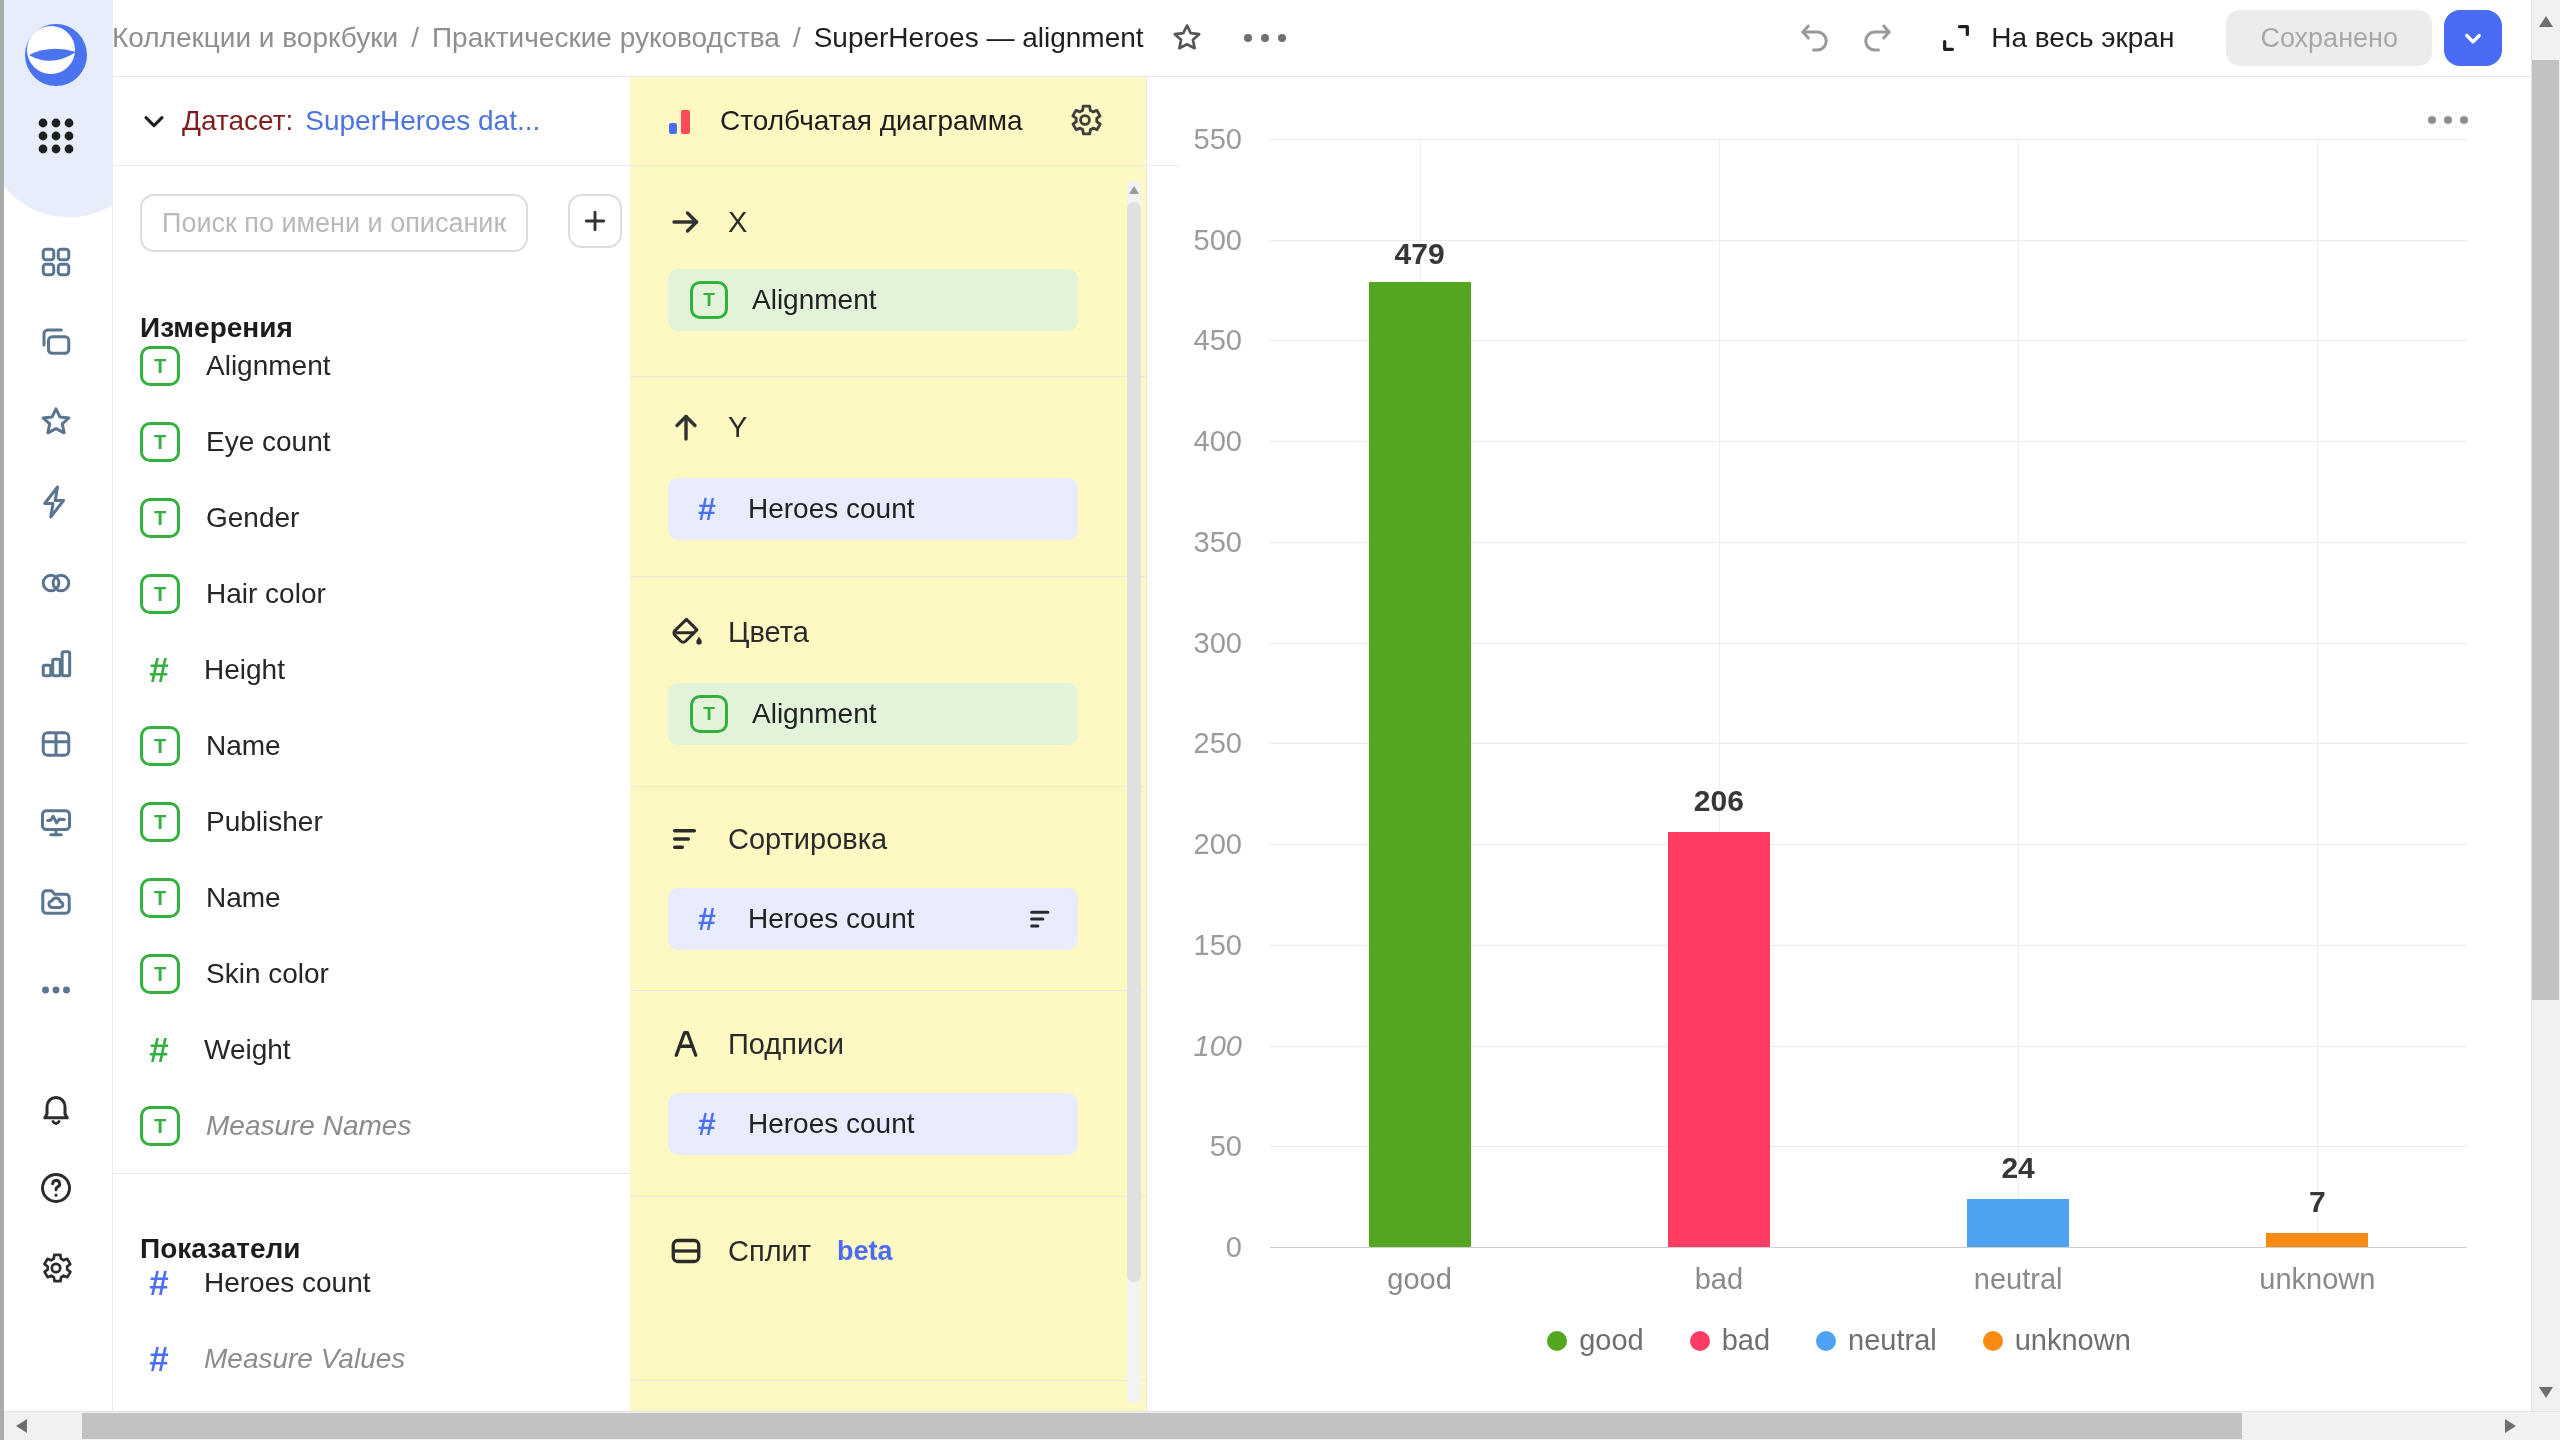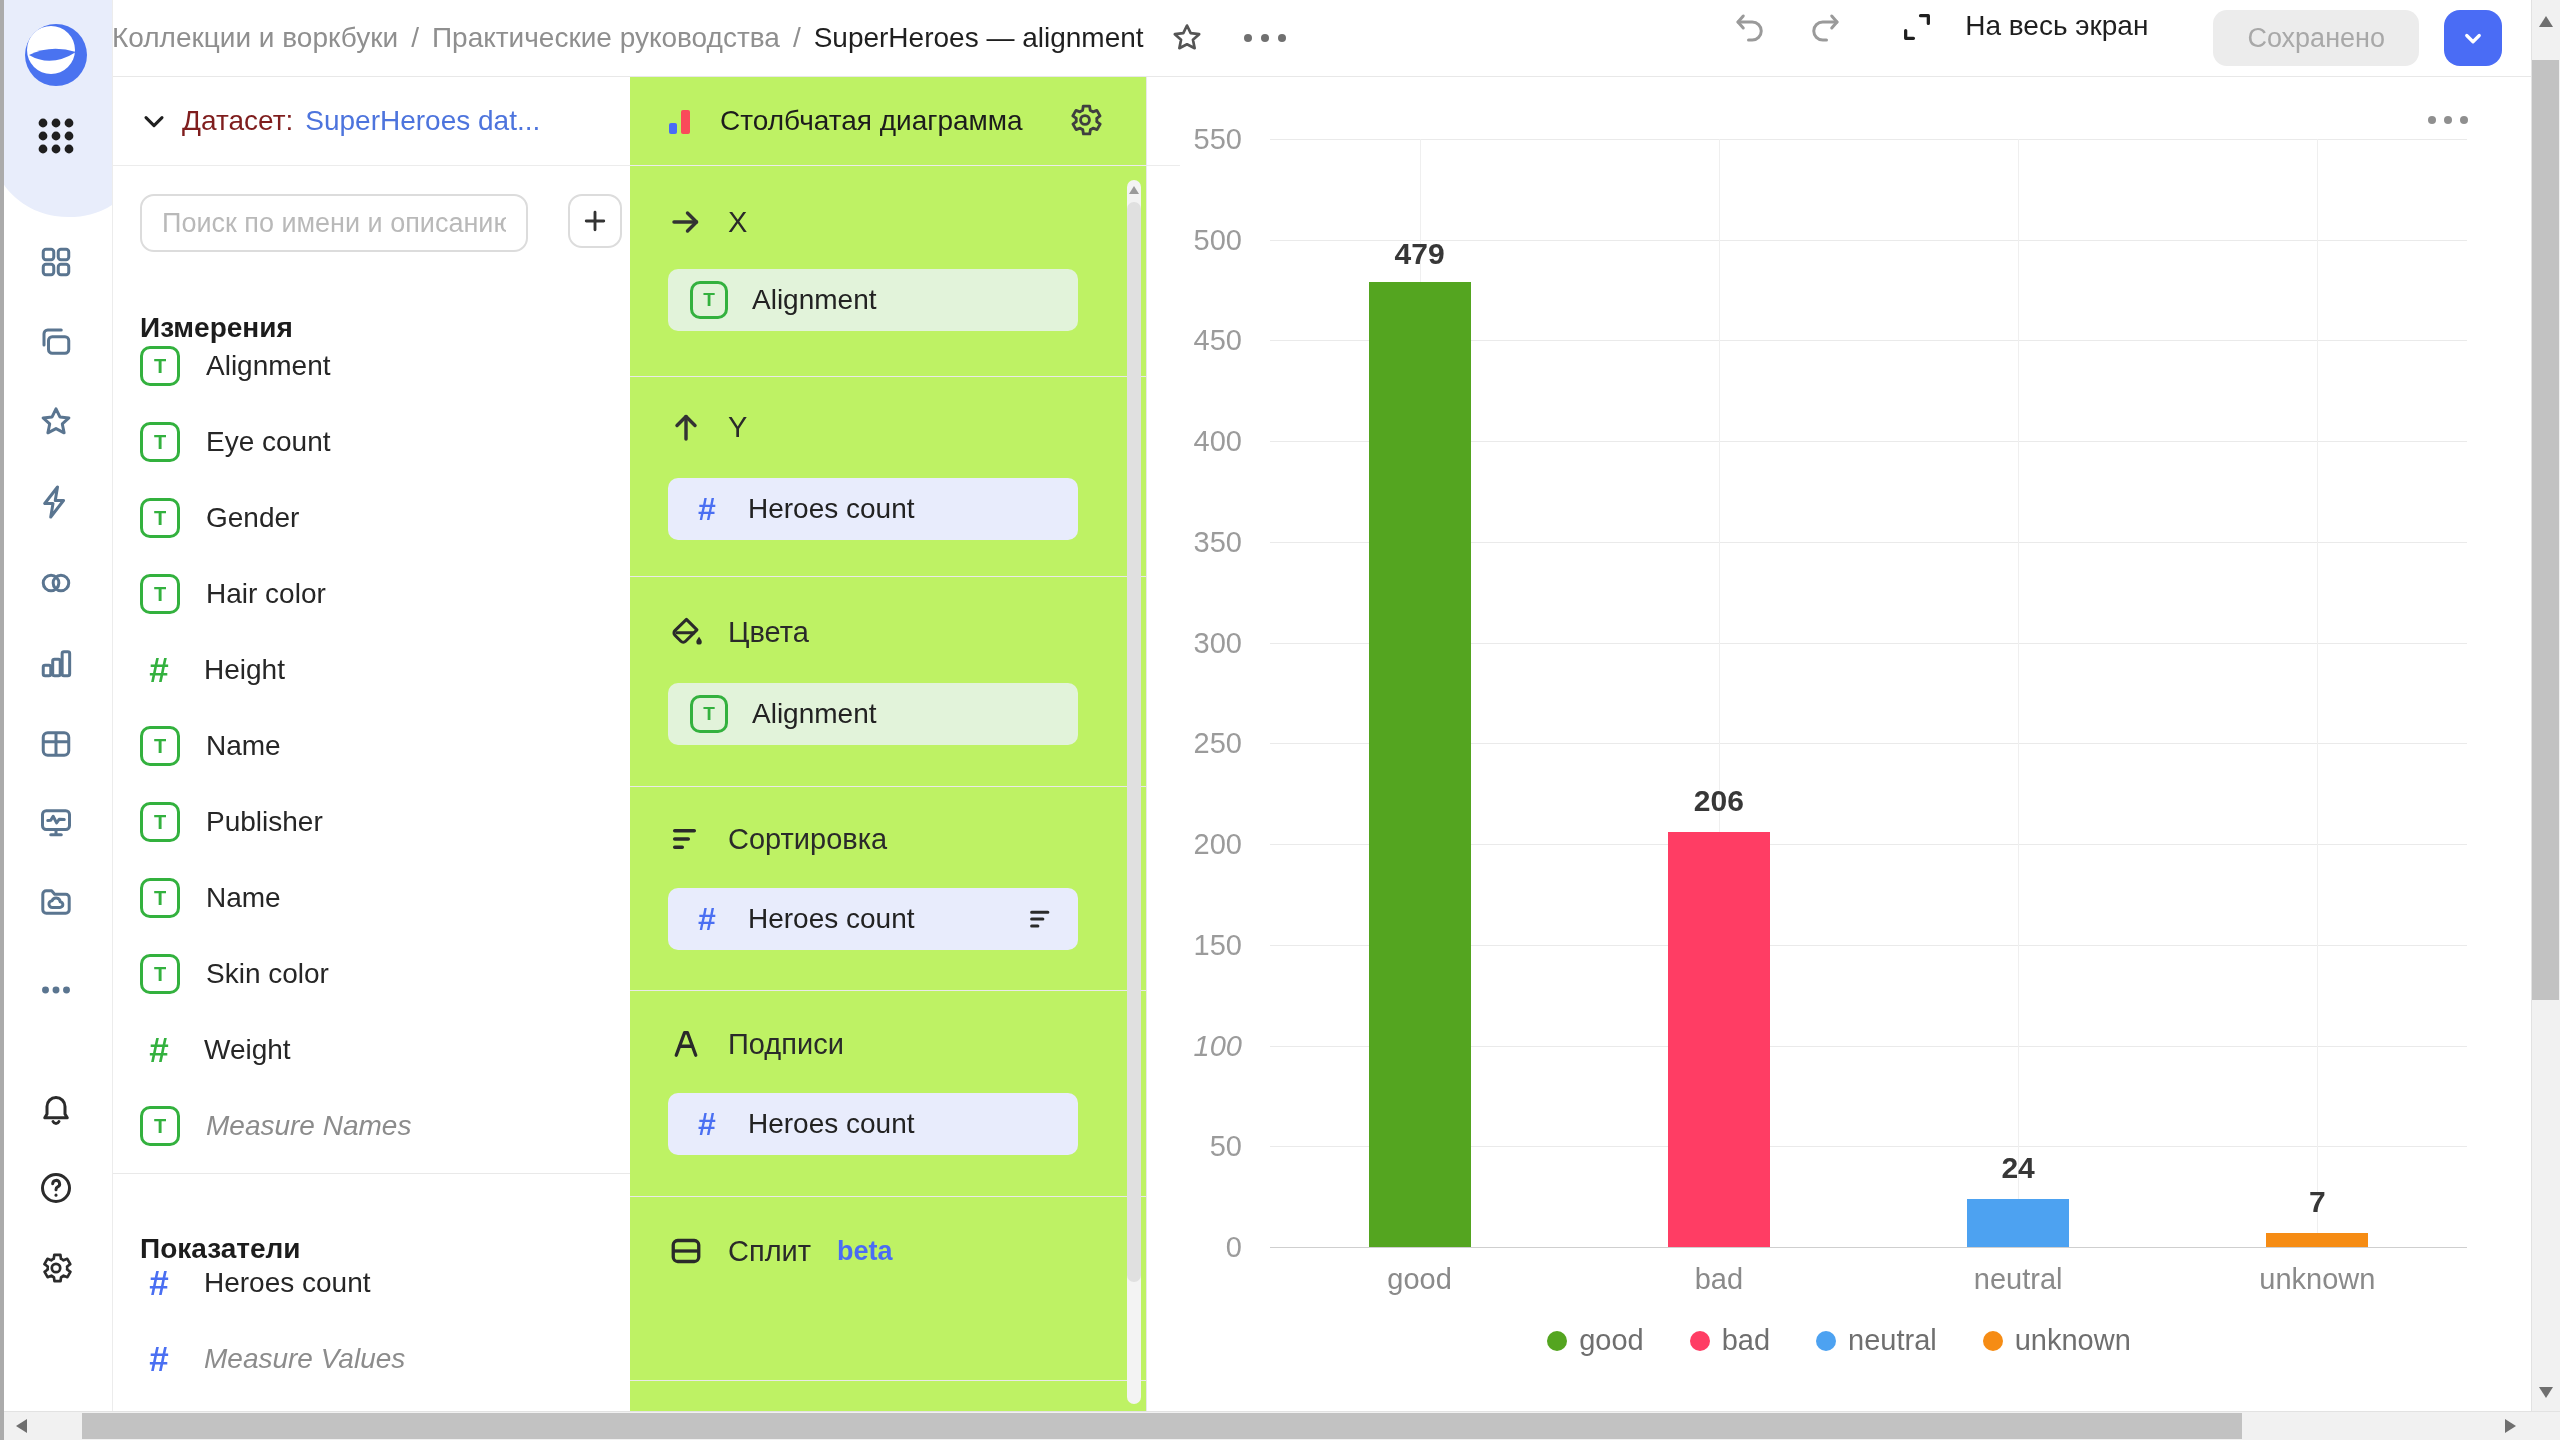--- a/index.html
+++ b/index.html
@@ -12,21 +12,21 @@
   .topbar{position:absolute;left:112px;top:0;width:2420px;height:76px;border-bottom:1px solid #e8e8e8;
           display:flex;align-items:center;background:#fff;z-index:5;}
   .breadcrumbs{display:flex;align-items:center;white-space:nowrap;}
   .crumb{font-size:28px;color:#8f8f8f;cursor:pointer;}
   .crumb.current{color:#1f1f1f;}
   .crumb-sep{font-size:28px;color:#8f8f8f;margin:0 13px;}
   .tb-iconbtn{background:none;border:none;padding:0;margin:0;cursor:pointer;display:flex;align-items:center;}
   .tb-star{margin-left:26px;}
   .tb-dots{margin-left:40px;display:flex;gap:9px;}
   .tb-dots i{width:8px;height:8px;border-radius:50%;background:#707070;display:block;}
-  .tb-right{margin-left:auto;display:flex;align-items:flex-start;gap:13px;}
+  .tb-right{margin-left:auto;display:flex;align-items:center;}
   .tb-undo{margin-right:26px;}
   .tb-redo{margin-right:44px;}
   .tb-expand{margin-right:18px;}
   .fullscreen-label{font-size:28px;color:#1f1f1f;margin-right:52px;}
   .saved-btn{height:56px;padding:0 34px;border:none;border-radius:14px;background:#ececec;color:#a8a8a8;
              font-size:27px;font-family:inherit;margin-right:12px;}
   .save-dd-btn{width:58px;height:56px;border:none;border-radius:16px;background:#4a6cf5;cursor:pointer;
                display:flex;align-items:center;justify-content:center;margin-right:30px;}
 
   
@@ -63,21 +63,21 @@
         font-weight:700;font-size:20px;flex:none;}
   .tbox.green{border:3.5px solid #33b13e;color:#33b13e;}
   .hash{width:38px;text-align:center;font-size:35px;font-weight:700;flex:none;}
   .hash.green{color:#33b13e;}
   .hash.blue{color:#4a6ff2;}
   .field-label{font-size:28px;color:#262626;}
   .field-label.italic{font-style:italic;color:#8c8c8c;}
   .panel-divider{position:absolute;left:0;width:100%;height:1px;background:#e9e9e9;}
 
   
-  .config-panel{position:absolute;left:630px;top:76px;width:516px;height:1336px;background:#bef264;
+  .config-panel{position:absolute;left:630px;top:76px;width:516px;height:1336px;background:#fef9c3;
                 border-right:1px solid #e8e8e8;z-index:4;}
   .cfg-header{padding-left:34px;}
   .cfg-title{font-size:28px;color:#1c1c1c;margin-left:18px;}
   .cfg-gear{position:absolute;right:42px;top:25px;background:none;border:none;padding:0;cursor:pointer;}
   .sec-header{position:absolute;left:38px;display:flex;align-items:center;gap:24px;height:44px;}
   .sec-label{font-size:29px;color:#2a2a2a;}
   .beta-badge{font-size:27px;font-weight:700;color:#4a6cf5;margin-left:2px;}
   .pill{position:absolute;left:38px;width:366px;height:62px;border-radius:10px;display:flex;
         align-items:center;padding:0 22px;gap:24px;font-size:28px;color:#222;cursor:grab;}
   .pill.green{background:#e2f3da;}

